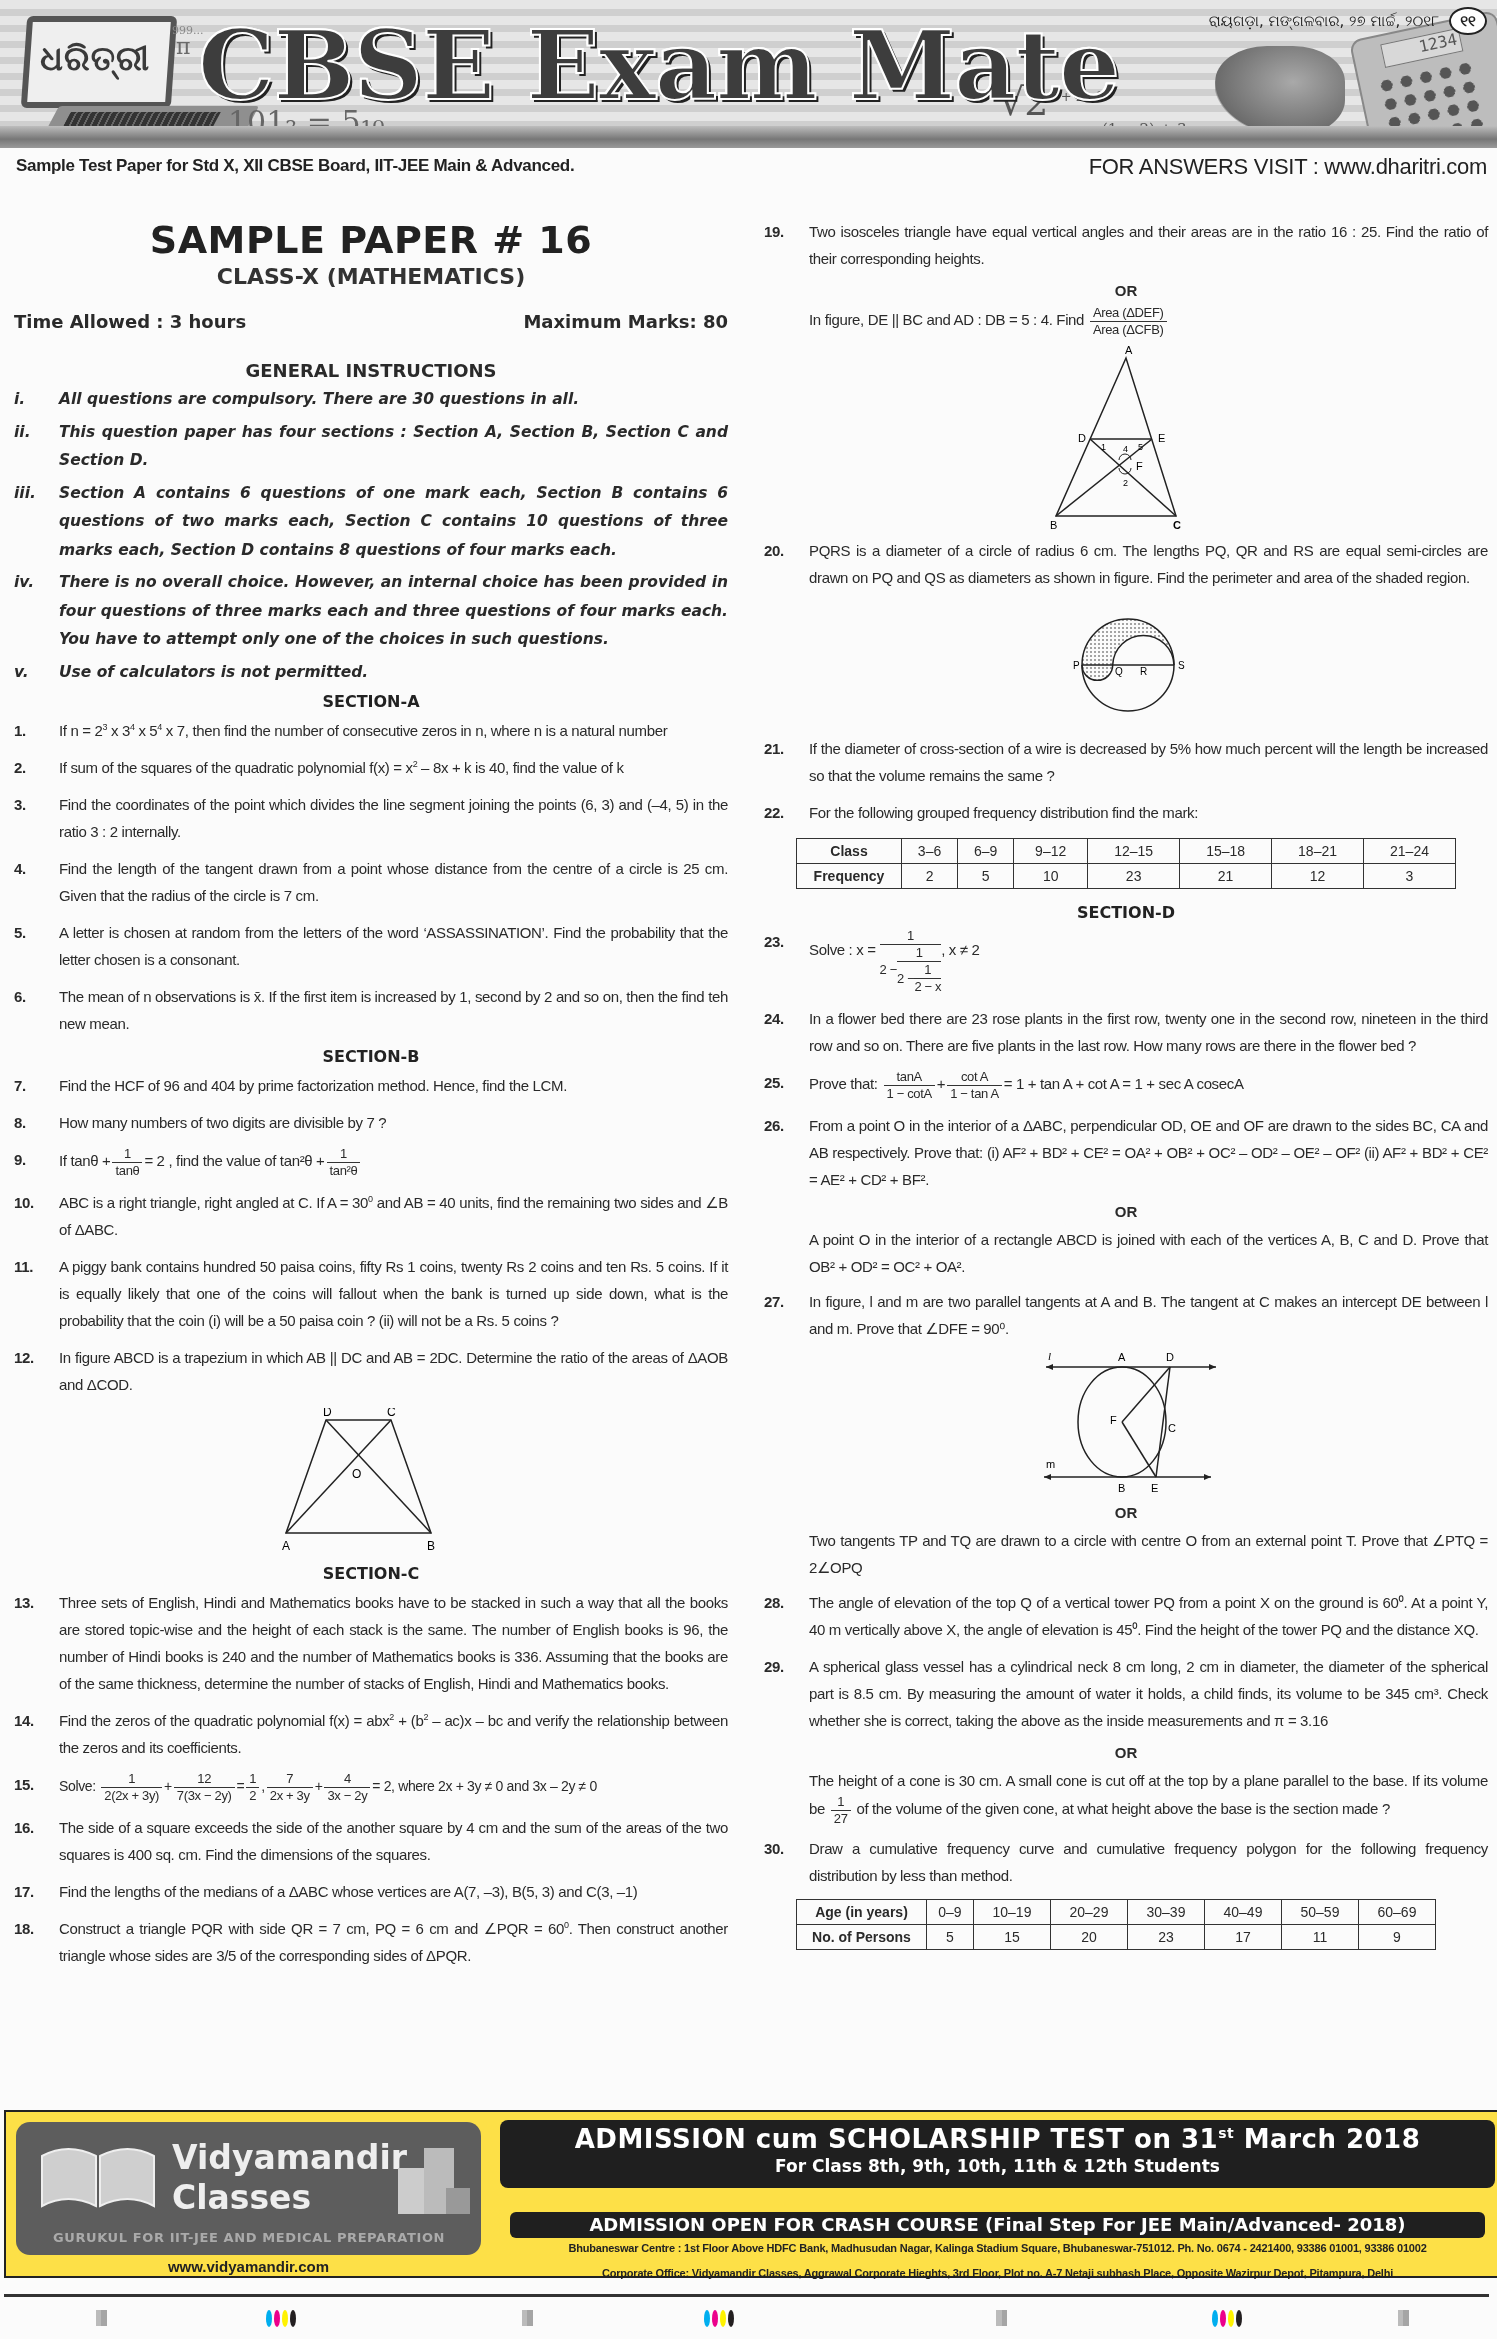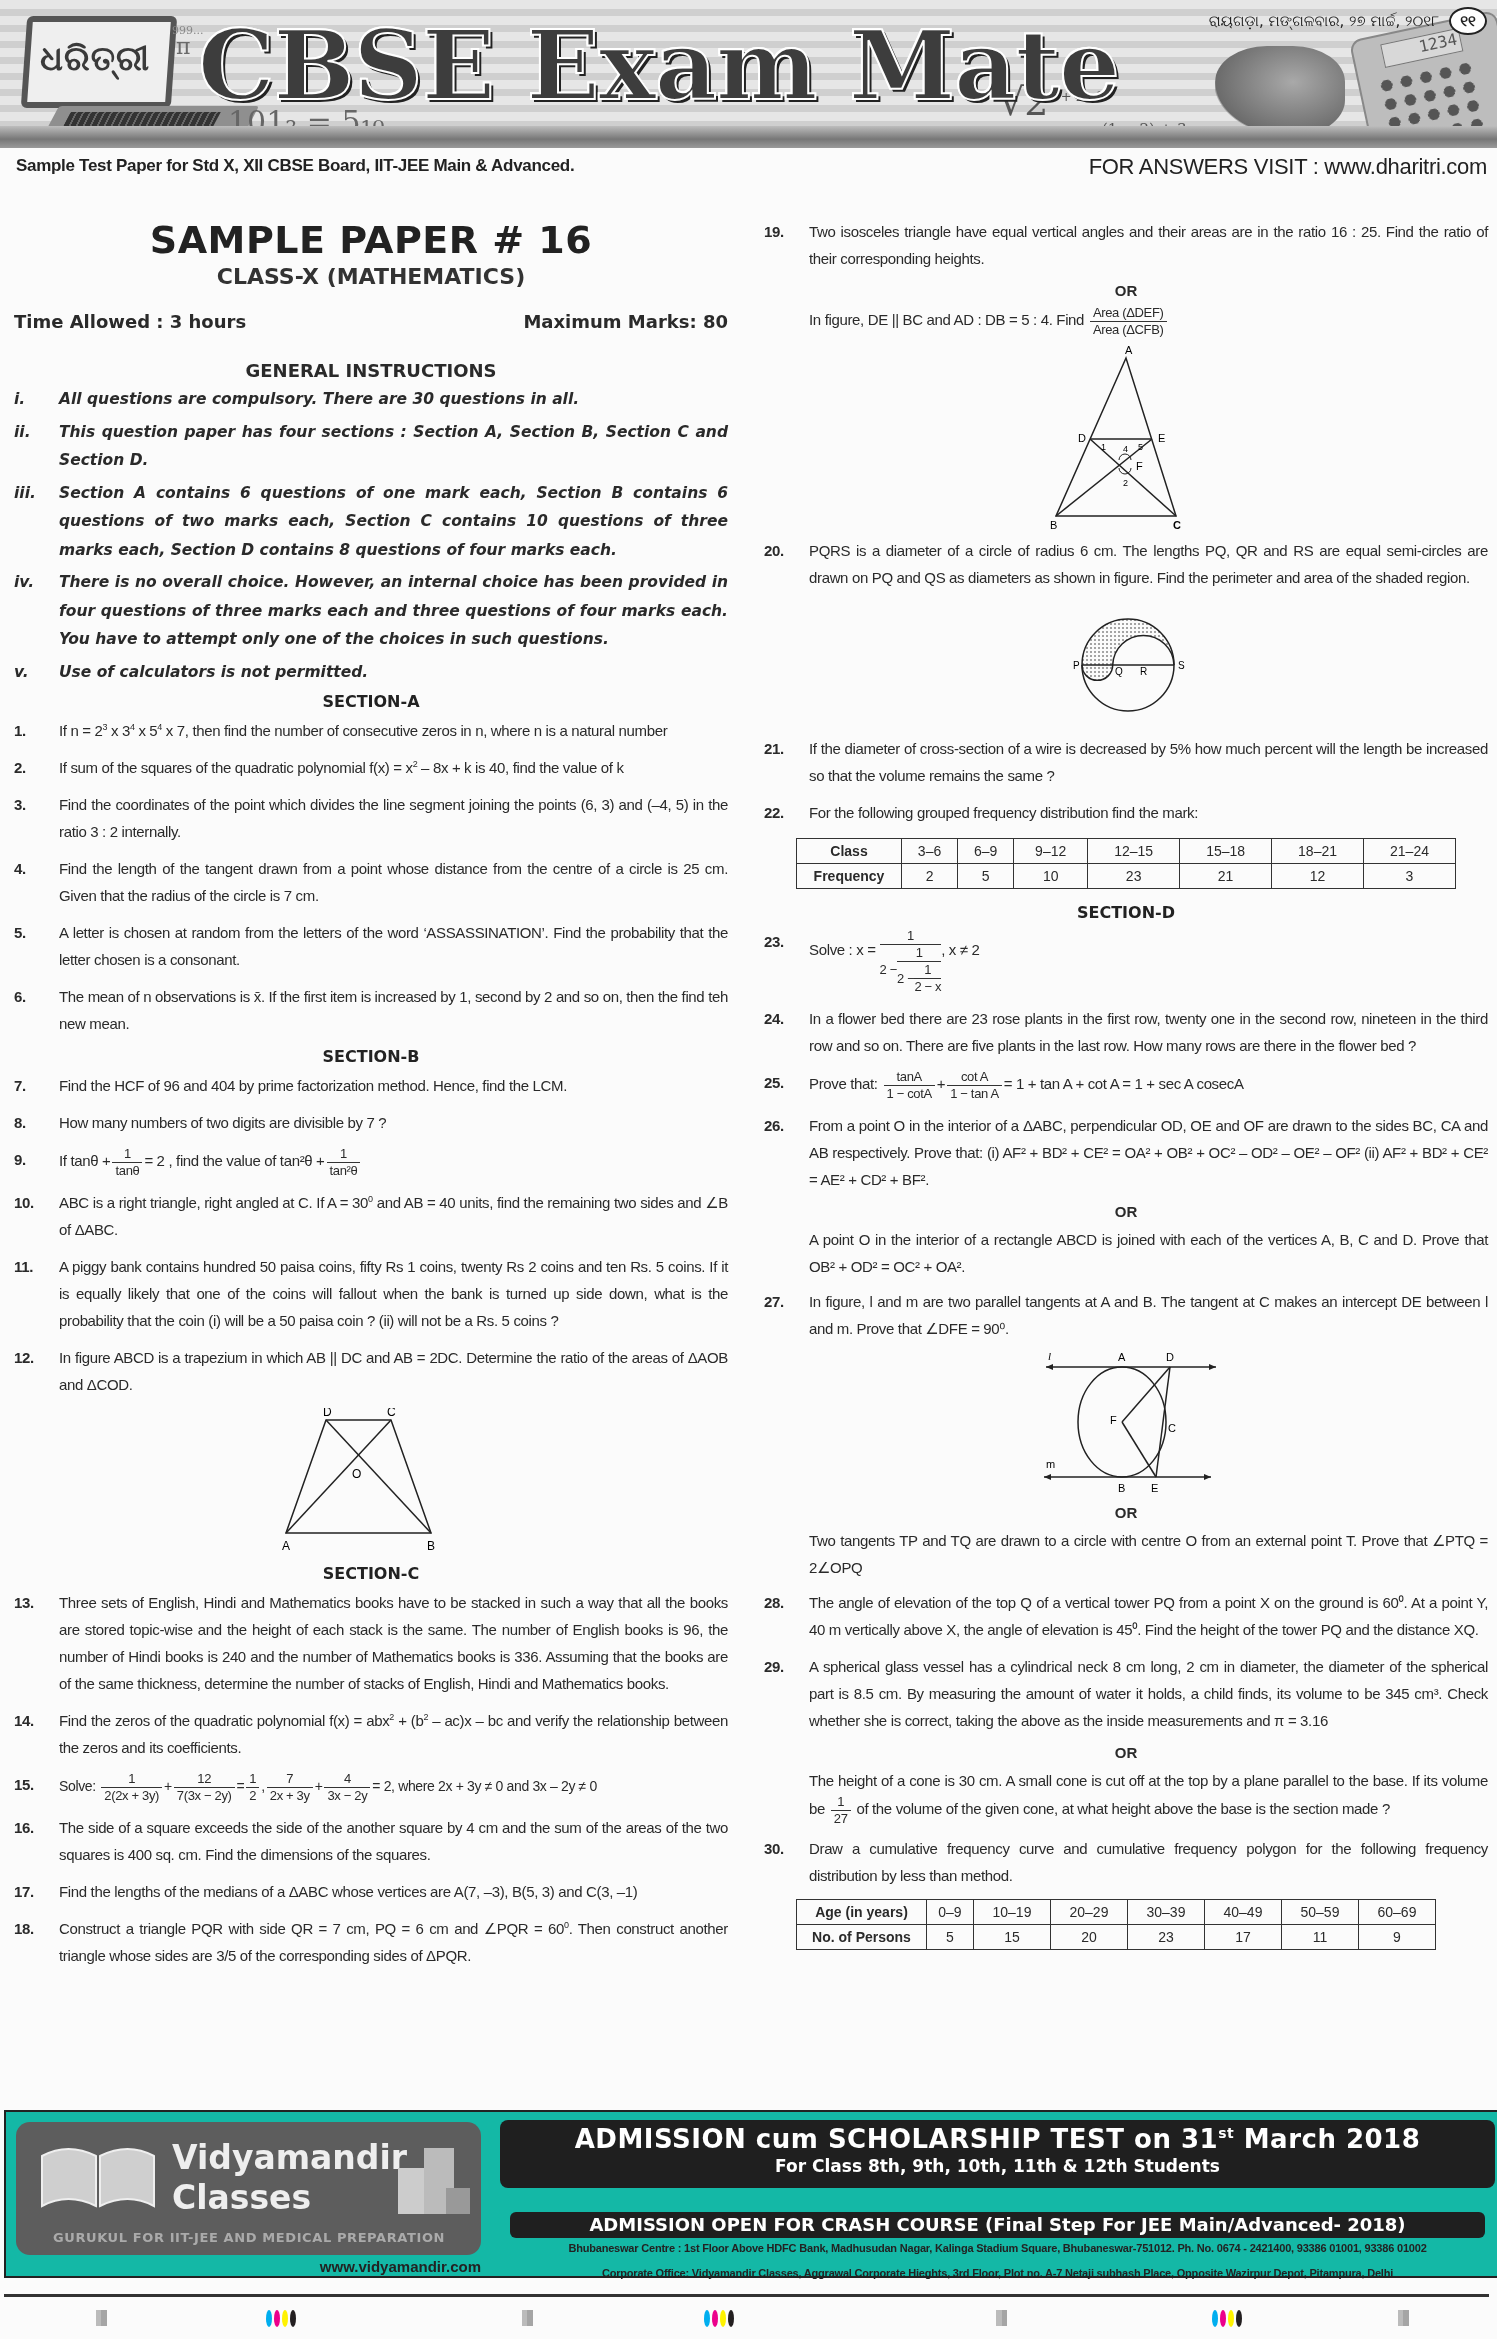--- a/index.html
+++ b/index.html
@@ -63,28 +63,28 @@
   .frac .d { display: block; padding: 0 3px; }
   sup { font-size: 9px; vertical-align: super; line-height: 0; }
 
   .figure { display: block; margin: 0 auto; }
 
   table.data { border-collapse: collapse; margin: 12px 0 6px 32px; font-size: 14px; }
   table.data td { border: 1.5px solid #333; text-align: center; padding: 4px 0; }
   table.data td.head { font-weight: bold; margin-top: 8px; }
 
   
-  .ad { position: absolute; left: 4px; top: 2110px; width: 1493px; height: 168px; border: 2px solid #222; border-right: none; background: #14b8a6; }
+  .ad { position: absolute; left: 4px; top: 2110px; width: 1493px; height: 168px; border: 2px solid #222; border-right: none; background: #fde047; }
   .ad-left { position: absolute; left: 10px; top: 10px; width: 465px; height: 133px; background: #5d5d5d; border-radius: 14px; }
   .ad-book-icon { position: absolute; left: 22px; top: 20px; width: 120px; height: 68px; }
   .ad-brand1 { position: absolute; left: 156px; top: 16px; font-family: "DejaVu Sans", sans-serif; font-weight: bold; font-size: 33px; color: #eee; }
   .ad-brand2 { position: absolute; left: 156px; top: 56px; font-family: "DejaVu Sans", sans-serif; font-weight: bold; font-size: 33px; color: #eee; }
   .ad-building-icon { position: absolute; left: 378px; top: 16px; width: 80px; height: 80px; }
   .ad-tagline { position: absolute; left: 8px; top: 108px; width: 450px; text-align: center; font-family: "DejaVu Sans", sans-serif; font-weight: bold; font-size: 13px; color: #aaa; letter-spacing: 0.6px; }
-  .ad-url { position: absolute; left: 10px; top: 146px; width: 465px; text-align: right; font-weight: bold; font-size: 15px; color: #222; }
+  .ad-url { position: absolute; left: 10px; top: 146px; width: 465px; text-align: center; font-weight: bold; font-size: 15px; color: #222; }
   .ad-right { position: absolute; left: 486px; top: 0; width: 1005px; height: 164px; }
   .ad-head { position: absolute; left: 8px; top: 8px; width: 995px; height: 68px; background: #1f1f1f; border-radius: 8px; color: #fff; text-align: center; }
   .ad-head .h1 { font-family: "DejaVu Sans", sans-serif; font-weight: bold; font-size: 26px; margin-top: 4px; letter-spacing: 0.5px; }
   .ad-head .h1 sup { font-size: 14px; }
   .ad-head .h2 { font-family: "DejaVu Sans", sans-serif; font-weight: bold; font-size: 17px; margin-top: 2px; }
   .ad-prep { position: absolute; left: 8px; top: 80px; width: 995px; text-align: center; font-family: "DejaVu Sans", sans-serif; font-weight: bold; font-size: 15px; color: #222; margin-top: 26px; }
   .ad-crash { position: absolute; left: 18px; top: 100px; width: 975px; height: 26px; background: #1f1f1f; border-radius: 6px; color: #fff; text-align: center; font-family: "DejaVu Sans", sans-serif; font-weight: bold; font-size: 18px; line-height: 26px; }
   .ad-addr1, .ad-addr2 { position: absolute; left: 8px; width: 995px; text-align: center; font-weight: bold; font-size: 11px; color: #222; letter-spacing: -0.2px; }
   .ad-addr1 { top: 130px; }
   .ad-addr2 { top: 155px; }

